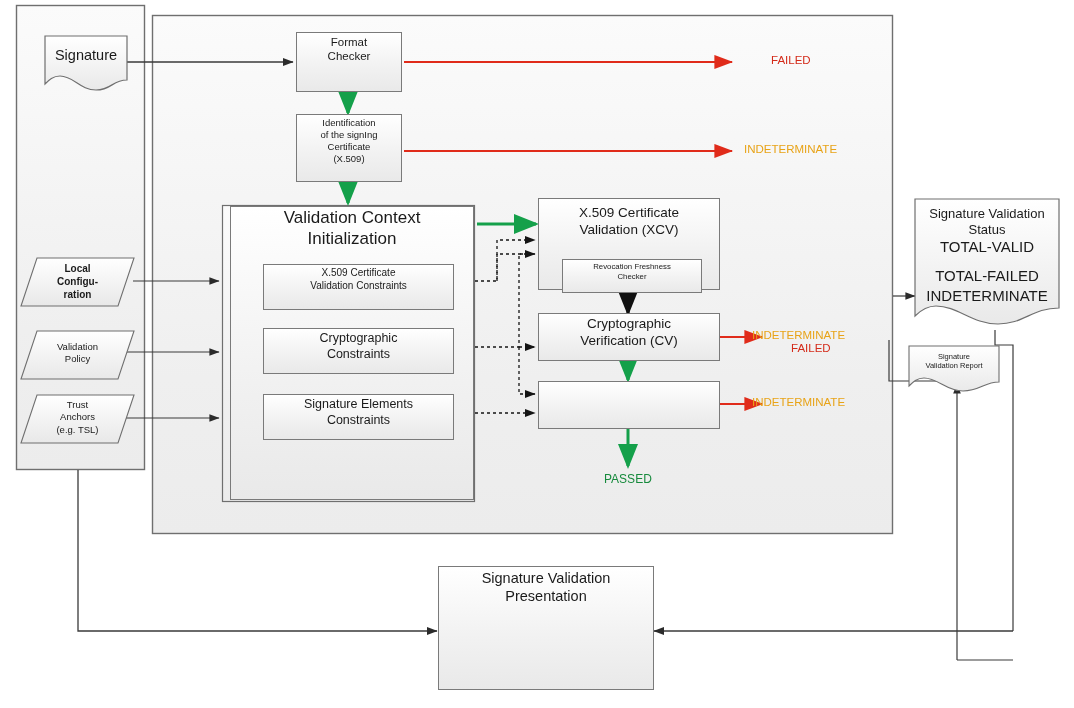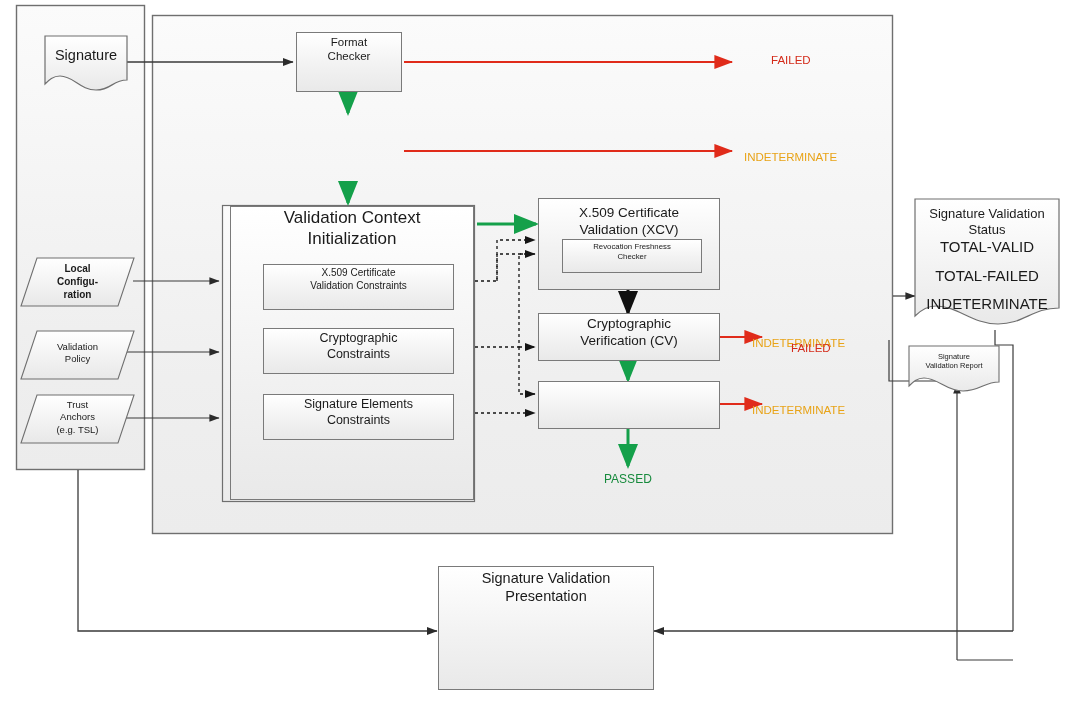--- a/index.html
+++ b/index.html
@@ -81,21 +81,21 @@
     text-align: center;
     color: #1a1a1a;
     line-height: 1.3;
   }
   .edge-label {
     position: absolute;
     white-space: nowrap;
     line-height: 1.2;
   }
   .t-red    { color: #d42b1a; }
-  .t-orange { color: #e8a317; margin-top: 8px; }
+  .t-orange { color: #e8a317; }
   .t-green  { color: #168a3c; }
 </style>
 </head>
 <body>
 
 <div id="canvas">
 
   <svg class="layer" viewBox="0 0 1074 708">
     <defs>
       <marker id="arrBlack" markerWidth="9" markerHeight="9" refX="8" refY="3.2" orient="auto">
@@ -230,20 +230,32 @@
     <div class="bar"></div>
     <div class="body" style="font-size:11.5px;">
       <div>
         <div>Format</div>
         <div>Checker</div>
       </div>
     </div>
     <div class="bar right"></div>
   </div>
 
+  <div class="node proc" style="left:296px; top:114px; width:106px; height:68px;">
+    <div class="bar"></div>
+    <div class="body" style="font-size:9.5px;">
+      <div>
+        <div>Identification</div>
+        <div>of the signIng</div>
+        <div>Certificate</div>
+        <div>(X.509)</div>
+      </div>
+    </div>
+    <div class="bar right"></div>
+  </div>
 
   <div class="node proc" style="left:230px; top:206px; width:244px; height:294px;">
     <div class="bar"></div>
     <div class="body" style="align-items:flex-start; justify-content:flex-start; padding:0;">
       <div style="width:100%;">
         <div style="text-align:center; font-size:17px; color:#1a1a1a; padding-top:0; line-height:1.25;">
           <div>Validation Context</div>
           <div>Initialization</div>
         </div>
 
@@ -286,21 +298,21 @@
 
   <div class="node proc" style="left:538px; top:198px; width:182px; height:92px;">
     <div class="bar"></div>
     <div class="body" style="align-items:flex-start; padding:0;">
       <div style="width:100%;">
         <div style="text-align:center; font-size:13.5px; padding-top:6px; line-height:1.25; color:#1a1a1a;">
           <div>X.509 Certificate</div>
           <div>Validation (XCV)</div>
         </div>
 
-        <div class="proc" style="position:absolute; left:23px; top:40px; width:138px; height:32px;">
+        <div class="proc" style="position:absolute; left:23px; top:60px; width:138px; height:32px;">
           <div class="bar" style="width:5px; flex:0 0 5px;"></div>
           <div class="body" style="font-size:7.8px;">
             <div>
               <div>Revocation Freshness</div>
               <div>Checker</div>
             </div>
           </div>
           <div class="bar right" style="width:5px; flex:0 0 5px;"></div>
         </div>
       </div>

